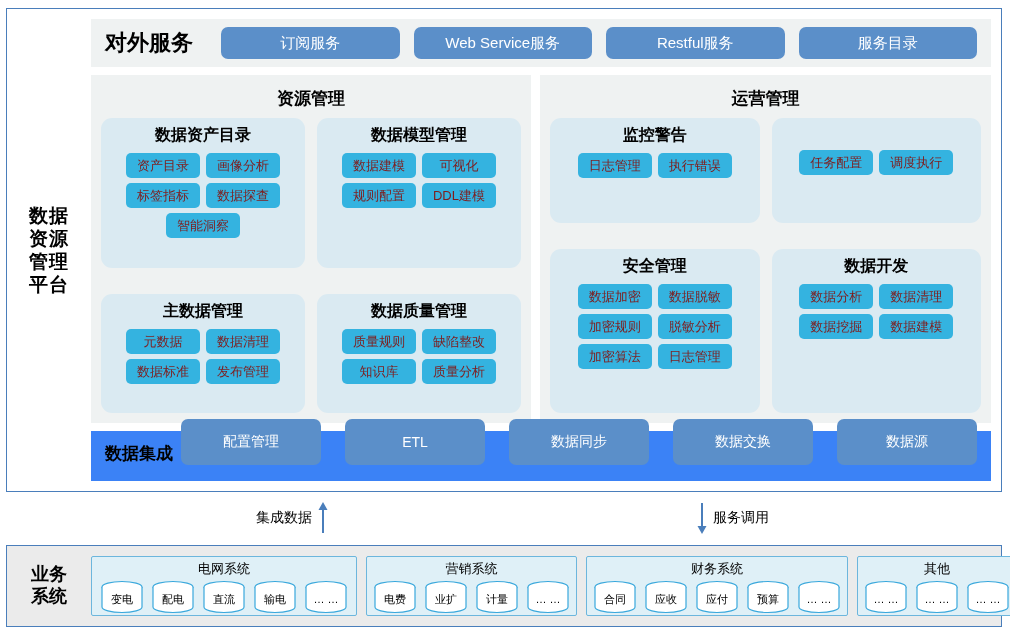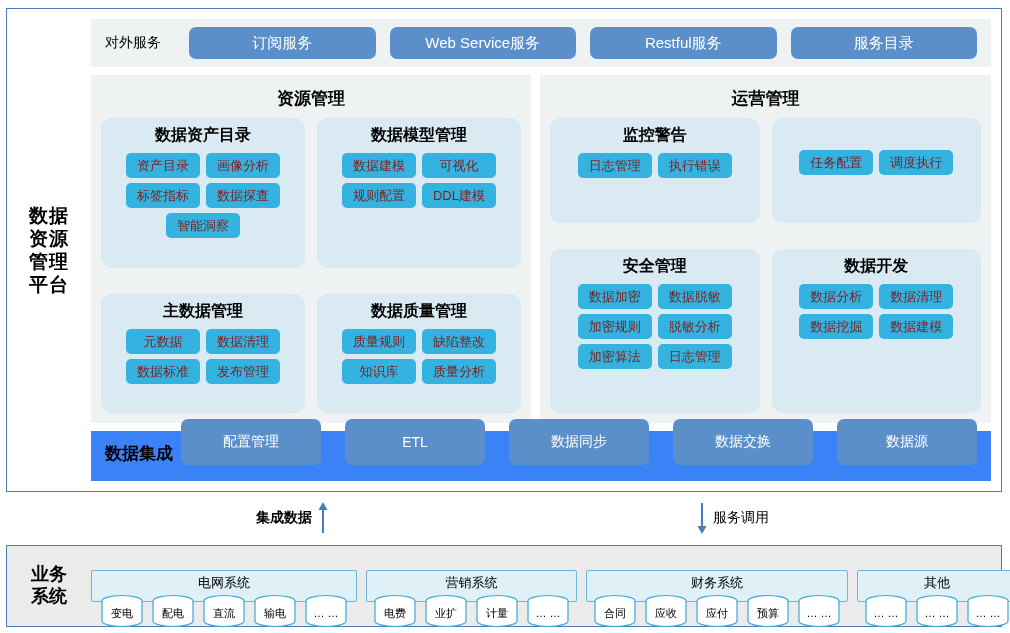--- a/index.html
+++ b/index.html
@@ -28,21 +28,21 @@
     flex:1;display:flex;flex-direction:column;
     padding:10px 10px 10px 0;gap:8px;box-sizing:border-box;
   }
 
   
   .ext-strip{
     background:#eff2f2;height:48px;flex:0 0 48px;
     display:flex;align-items:center;padding:0 14px;box-sizing:border-box;
     gap:10px;
   }
-  .ext-title{font-size:14px;font-weight:normal;white-space:nowrap;margin-right:18px;}
+  .ext-title{font-size:22px;font-weight:bold;white-space:nowrap;margin-right:18px;}
   .ext-btns{flex:1;display:flex;align-items:center;gap:14px;}
   .ext-btn{
     flex:1;height:32px;border-radius:7px;background:#5b8fc9;
     color:#fff;font-size:15px;display:flex;align-items:center;justify-content:center;
     white-space:nowrap;
   }
 
   
   .mid-row{flex:1;display:flex;gap:9px;min-height:0;}
   .panel{
@@ -91,30 +91,30 @@
     flex:1;height:46px;border-radius:7px;background:#5b8fc9;
     color:#fff;font-size:14px;display:flex;align-items:center;justify-content:center;
     white-space:nowrap;
   }
 
   
   .flow-band{
     position:absolute;left:6px;top:496px;width:996px;height:44px;
   }
   .flow-item{position:absolute;display:flex;align-items:center;gap:5px;}
-  .flow-up{left:250px;top:6px;font-weight:bold;}
+  .flow-up{left:250px;top:6px;}
   .flow-down{left:690px;top:6px;}
   .flow-text{font-size:14px;color:#000;white-space:nowrap;}
   .arrow-svg{display:block;}
 
   
   .biz-frame{
     position:absolute;left:6px;top:545px;width:996px;height:82px;
     border:1px solid #4a7ebb;background:#ebebeb;box-sizing:border-box;
-    display:flex;align-items:center;padding:24px 8px;gap:8px;
+    display:flex;align-items:center;padding:10px 8px;gap:8px;
   }
   .biz-label{
     width:68px;flex:0 0 68px;text-align:center;
     font-size:18px;font-weight:bold;line-height:1.2;
   }
   .biz-groups{flex:1;display:flex;gap:9px;height:100%;}
   .biz-group{
     border:1px solid #6cb6dd;background:#dff0f7;
     border-radius:2px;box-sizing:border-box;
     display:flex;flex-direction:column;align-items:center;

